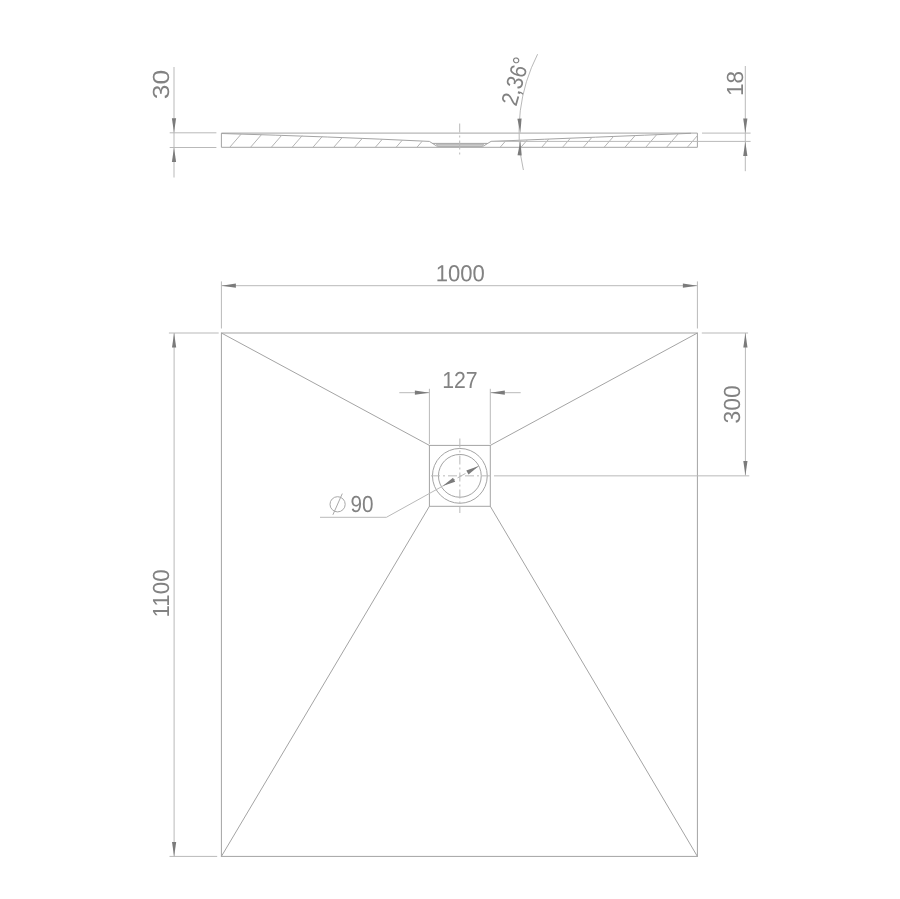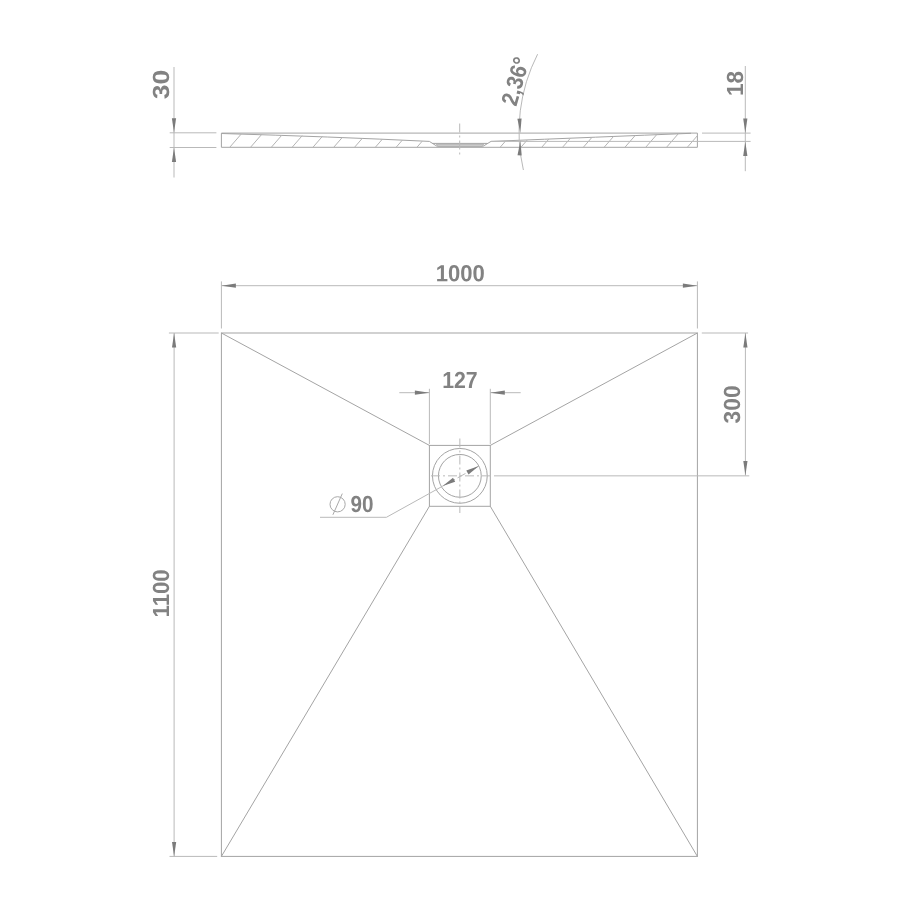--- a/index.html
+++ b/index.html
@@ -1,16 +1,16 @@
 <!DOCTYPE html>
 <html><head>
 <meta charset="utf-8">
 <style>
   html,body{margin:0;padding:0;background:#ffffff;}
-  .wrap{width:900px;height:899px;position:relative;overflow:hidden;background:#fff;font-weight:bold;}
+  .wrap{width:900px;height:899px;position:relative;overflow:hidden;background:#fff;}
   svg{display:block;}
   .thin{stroke:#b9b9b9;stroke-width:1;fill:none;}
   .obj{stroke:#a4a4a4;stroke-width:1;fill:none;}
   .hatch line{stroke:#b4b4b4;stroke-width:1;}
   .cl{stroke:#b9b9b9;stroke-width:1;fill:none;stroke-dasharray:9 3 2 3;}
   .arr polygon{fill:#7b7b7b;stroke:none;}
   text{font-family:"Liberation Sans",sans-serif;font-size:23.3px;fill:#828282;text-rendering:geometricPrecision;}
 </style>
 </head>
 <body>

